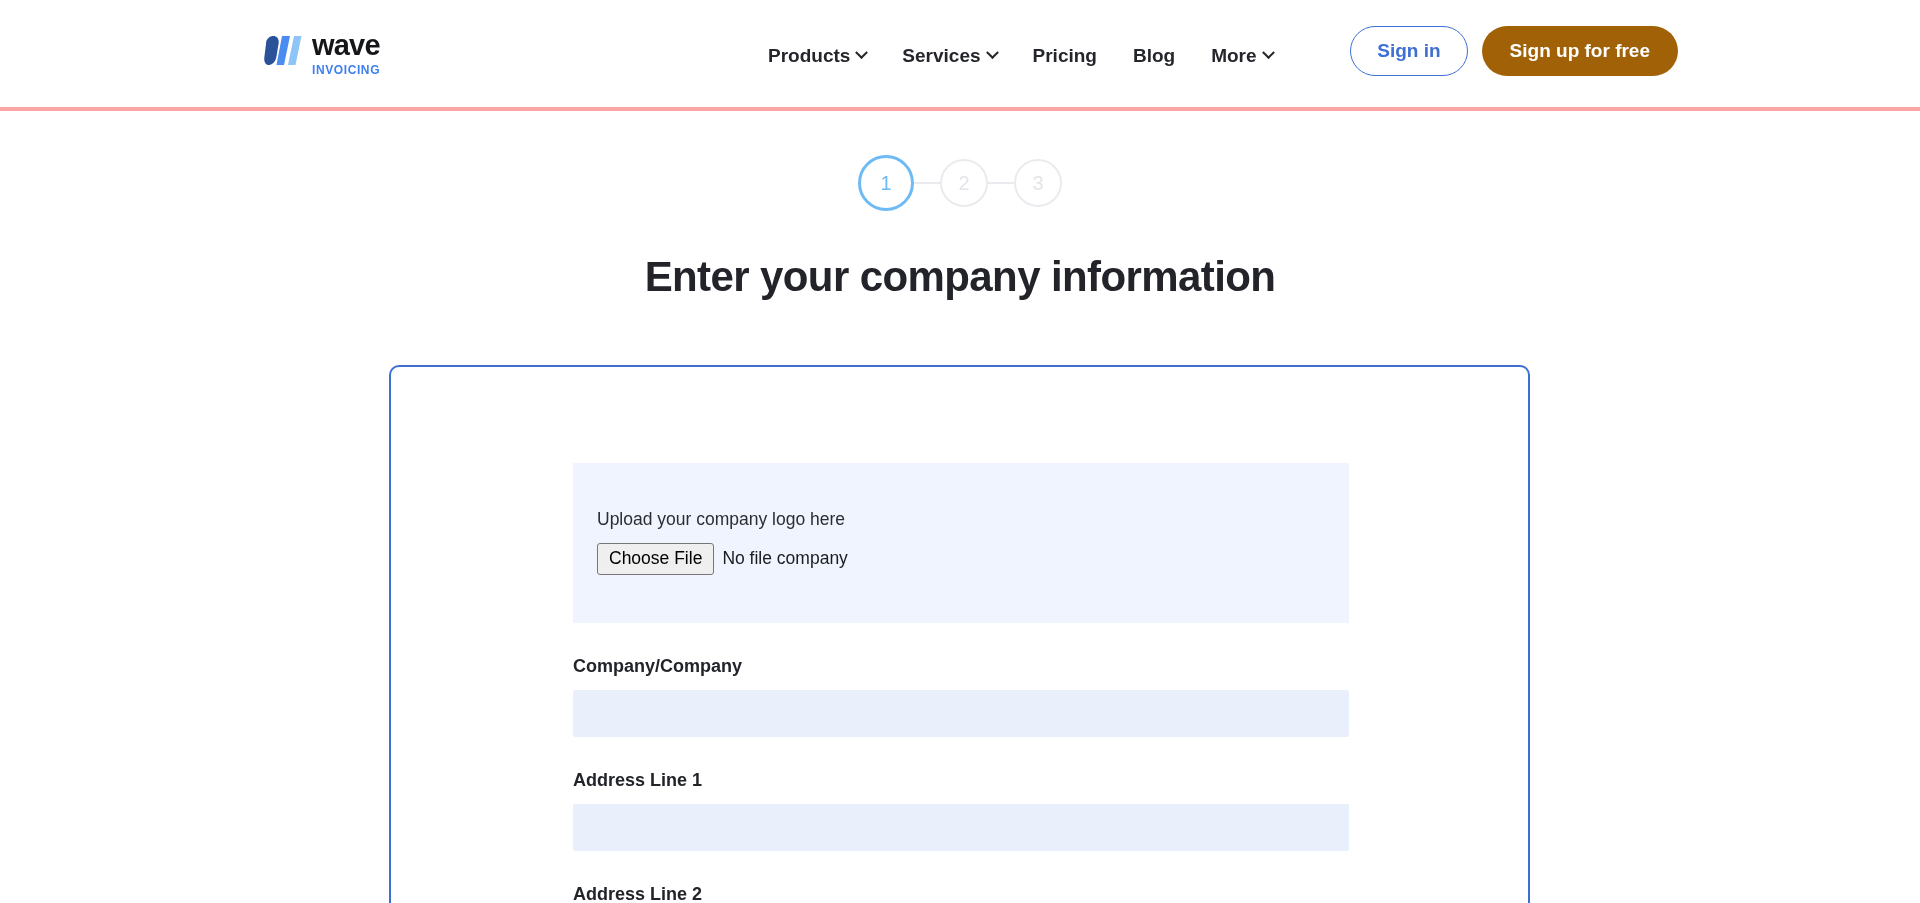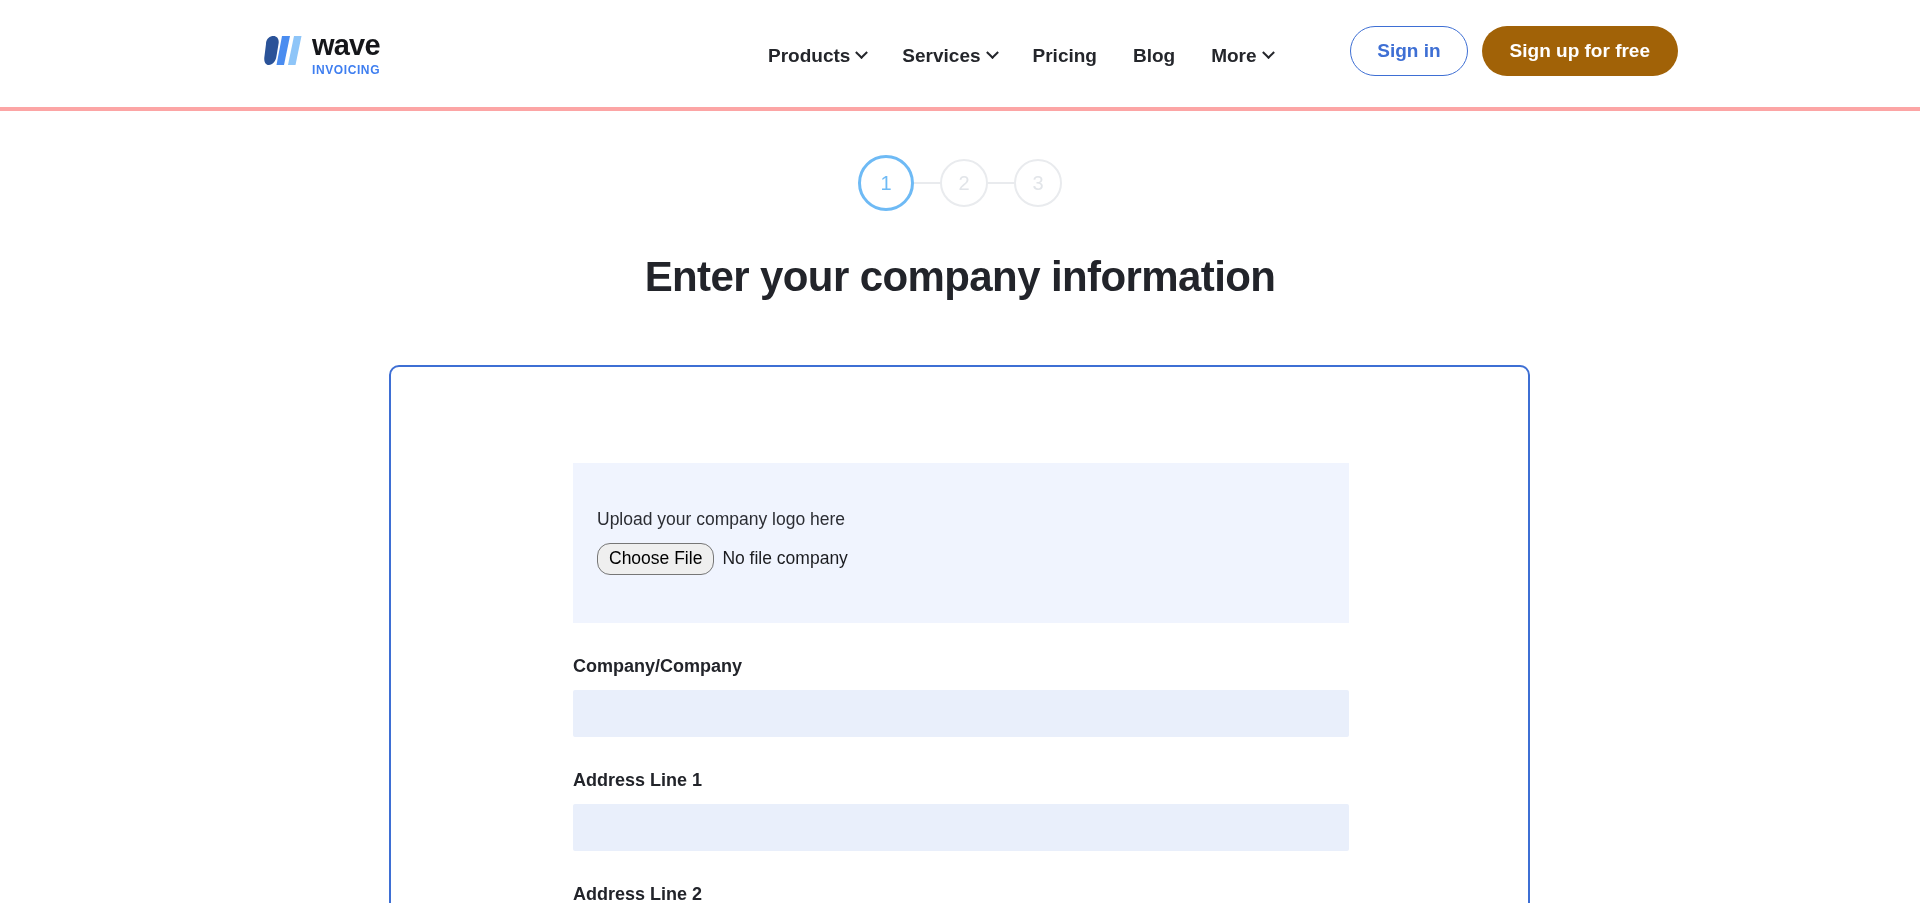--- a/index.html
+++ b/index.html
@@ -208,21 +208,21 @@
   }
   .file-row {
     display: flex;
     align-items: stretch;
     font-size: 17.5px;
     color: #1b1c20;
   }
   .file-btn {
     background: #efefef;
     border: 1px solid #767676;
-    border-radius: 13px;
+    border-radius: 3px;
     padding: 3px 11px;
     font-family: "Liberation Sans", sans-serif;
     font-size: 17.5px;
     color: #000000;
     cursor: pointer;
     line-height: 1.35;
   }
   .file-name {
     padding-left: 8px;
     align-self: center;

